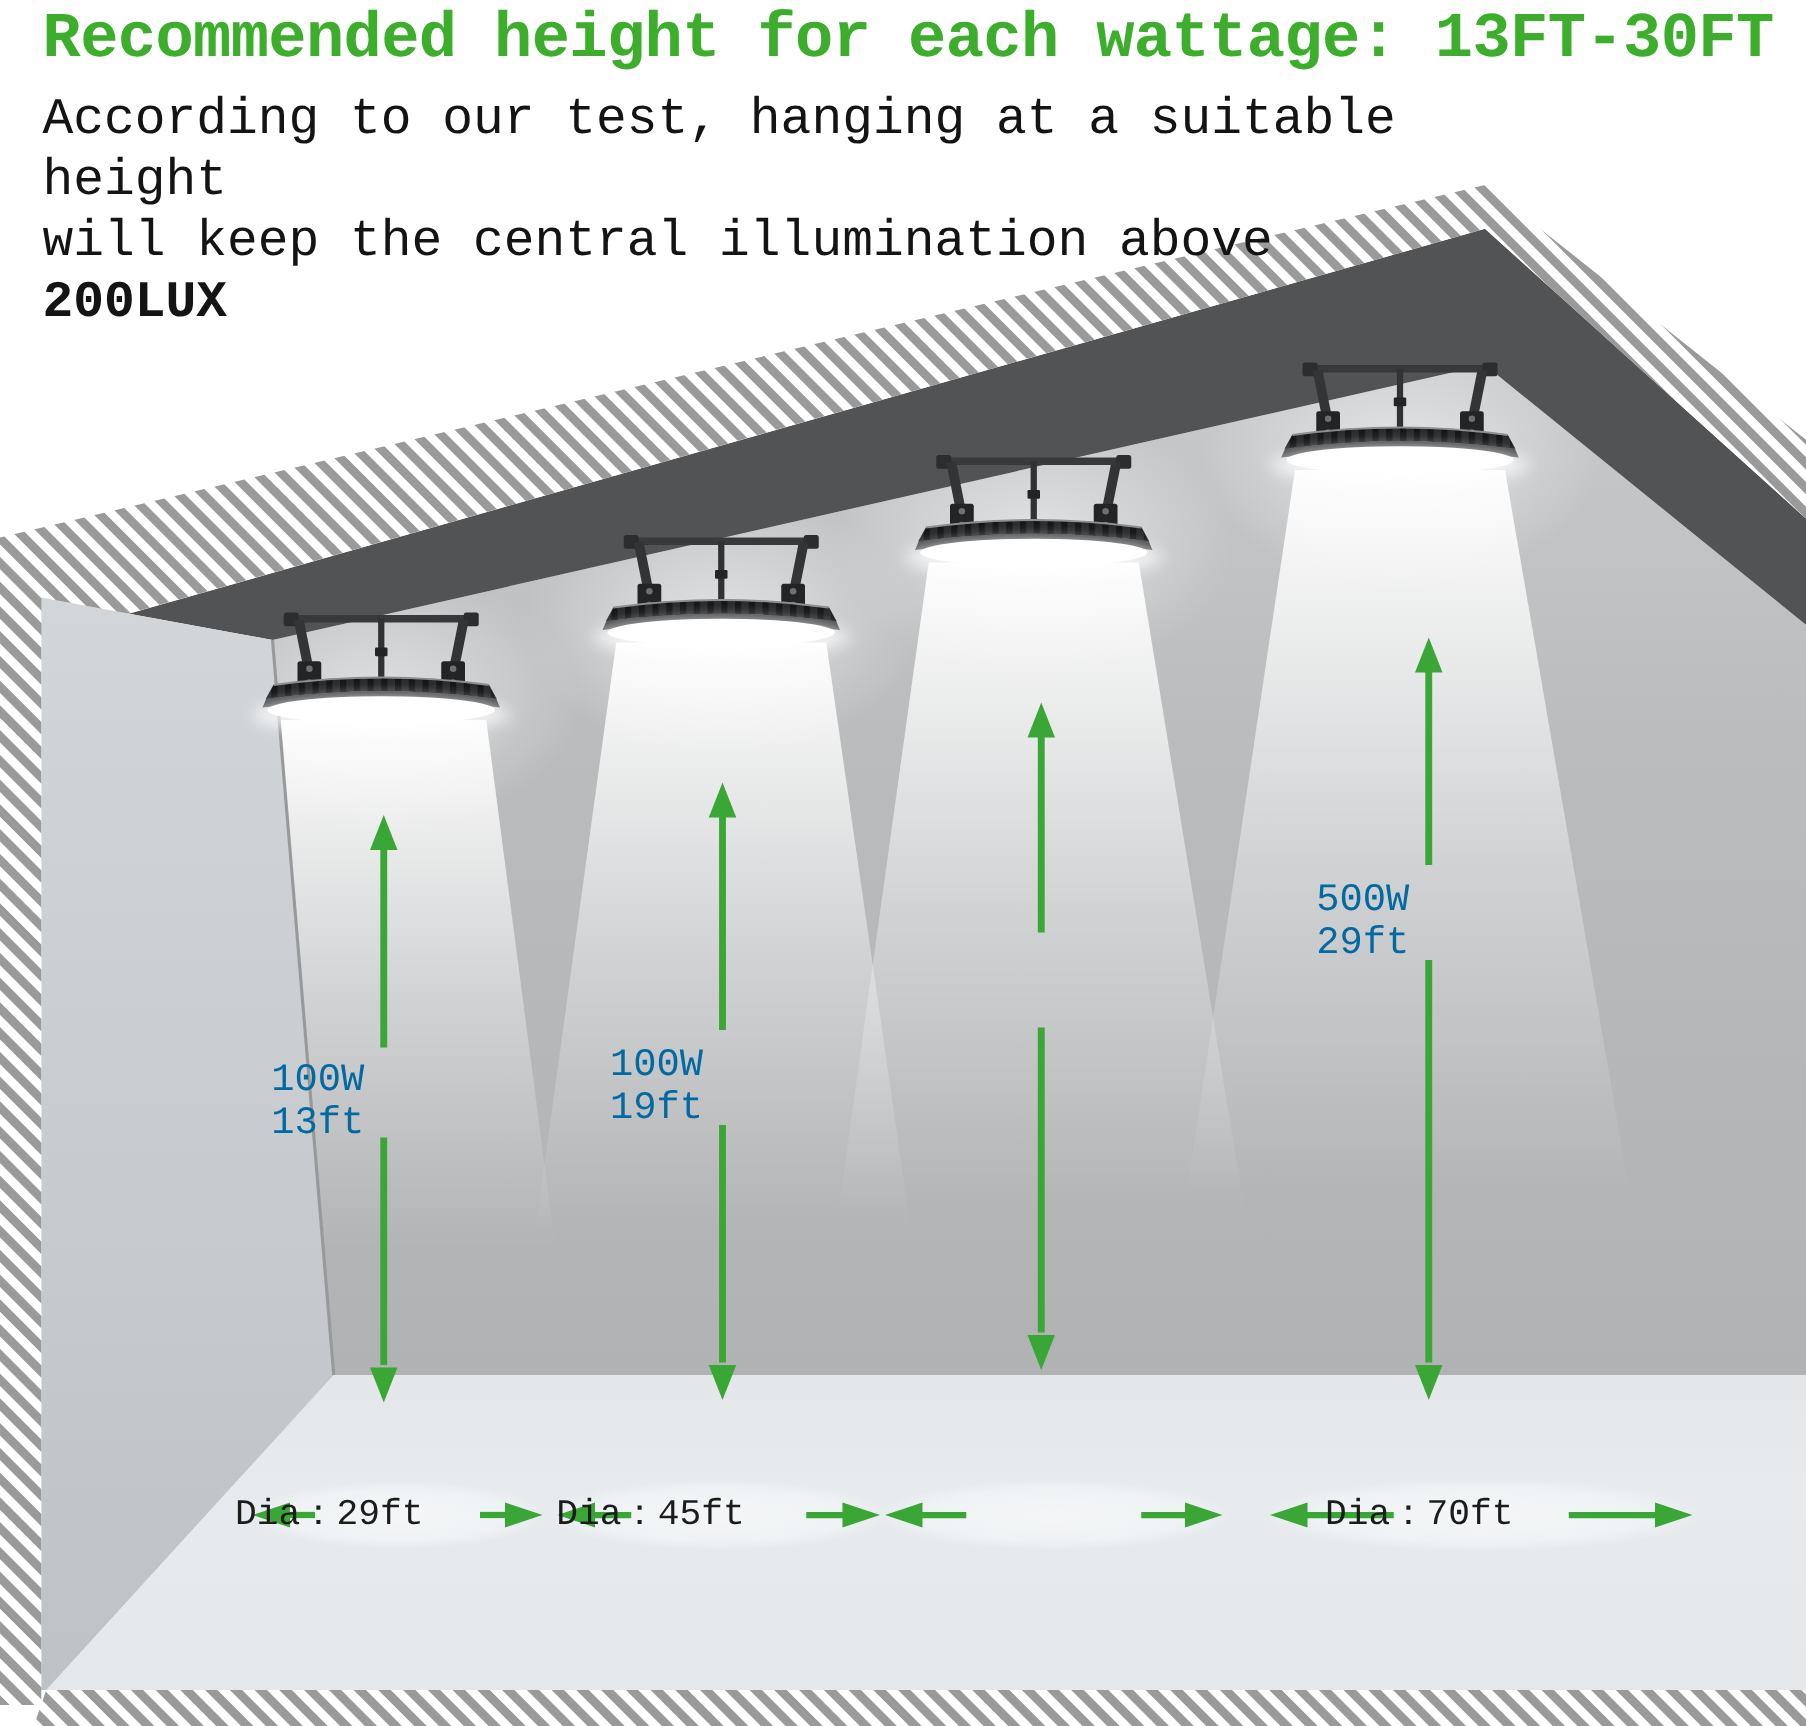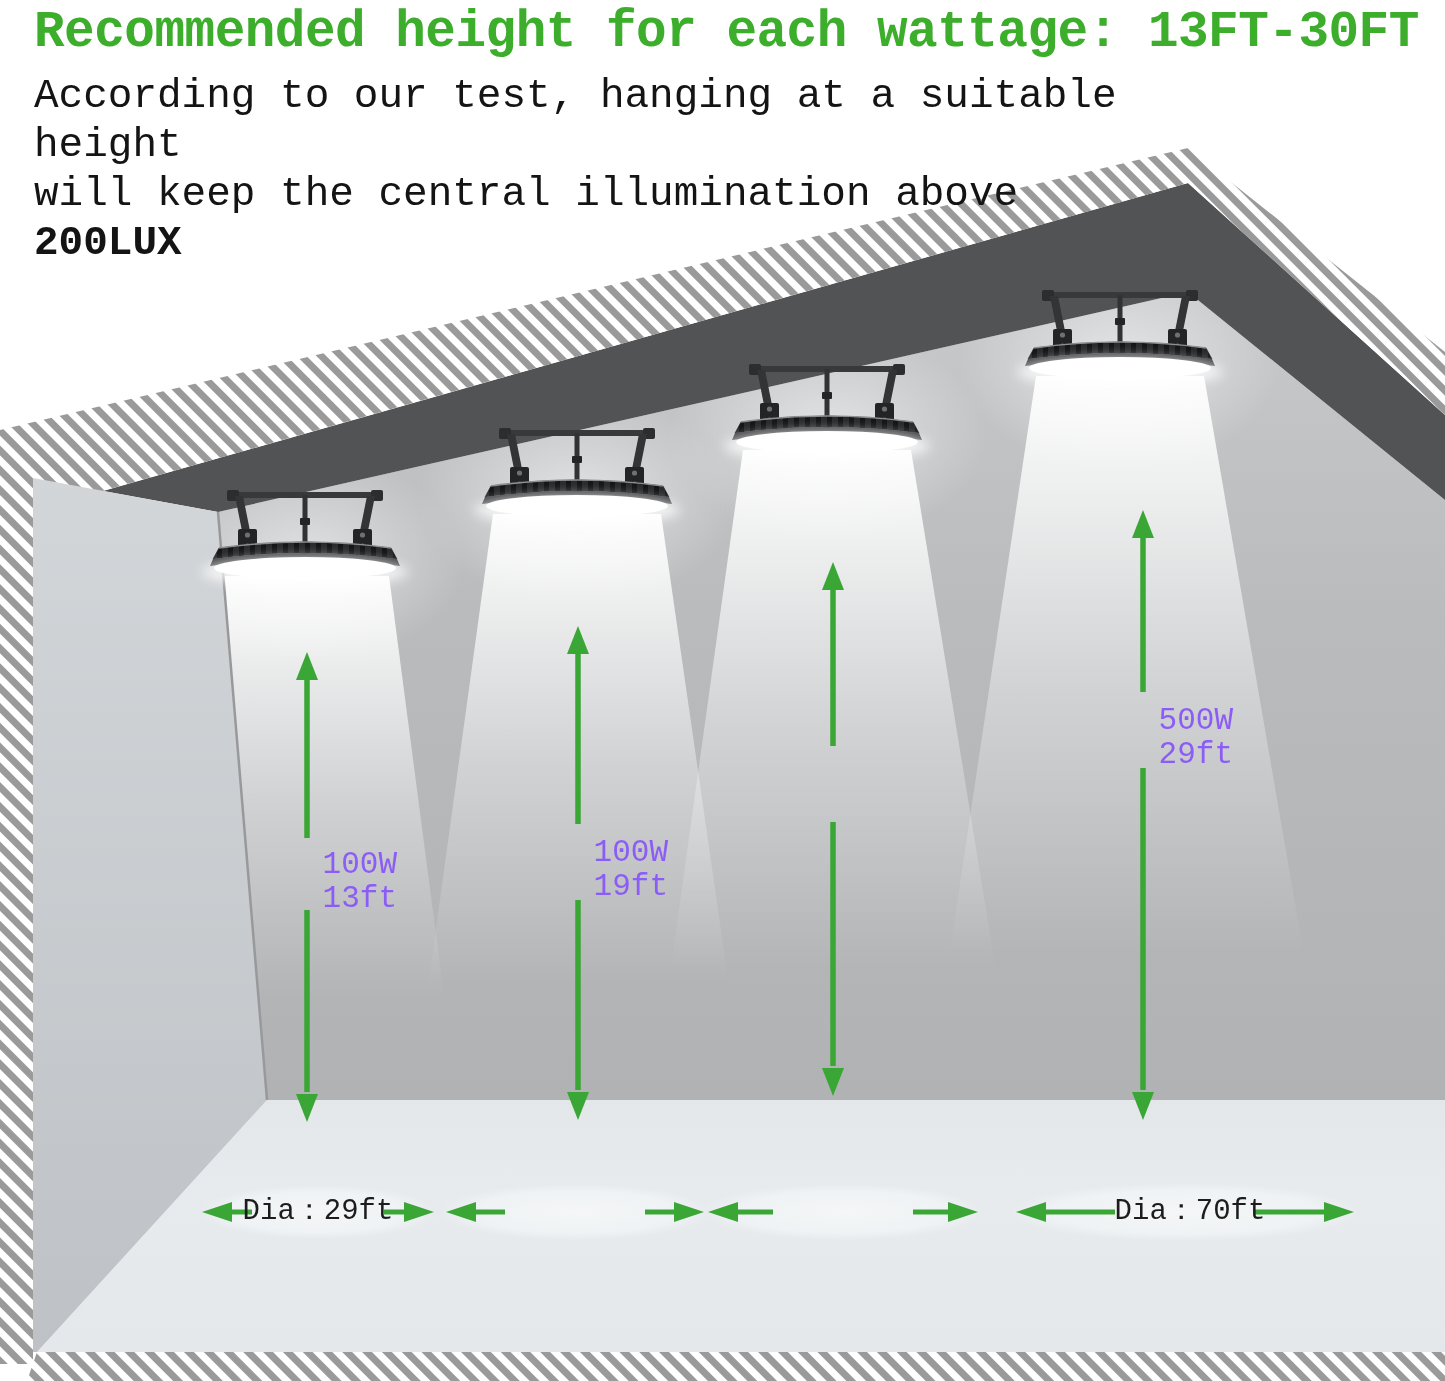--- a/index.html
+++ b/index.html
@@ -15,25 +15,25 @@
     position:absolute;left:34px;top:4px;width:1400px;
     font-size:51px;font-weight:bold;letter-spacing:-0.5px;
     color:#3CAE2C;white-space:nowrap;
   }
   .hdr-sub{
     position:absolute;left:34px;top:72px;width:1100px;
     font-size:41px;line-height:49px;color:#141414;
   }
   .hdr-sub b{font-weight:bold;}
   .wlabel{
-    position:absolute;width:180px;text-align:right;
-    font-size:31px;line-height:34px;color:#8b5cf6;
+    position:absolute;width:180px;text-align:left;
+    font-size:31px;line-height:34px;color:#0369a1;
   }
   .dlabel{
-    position:absolute;width:260px;text-align:center;
+    position:absolute;width:260px;text-align:left;
     font-size:29px;line-height:34px;color:#1c1c1c;
   }
 </style>
 </head>
 <body>
 
 <div id="stage">
 
   <svg id="scene" width="1445" height="1381" viewBox="0 0 1445 1381">
     <defs>
@@ -219,15 +219,16 @@
   <div class="wlabel" style="left:488px;top:836px;">
     <div>100W</div>
     <div>19ft</div>
   </div>
   <div class="wlabel" style="left:1053px;top:704px;">
     <div>500W</div>
     <div>29ft</div>
   </div>
 
   <div class="dlabel" style="left:188px;top:1195px;">Dia：29ft</div>
+  <div class="dlabel" style="left:445px;top:1195px;">Dia：45ft</div>
   <div class="dlabel" style="left:1060px;top:1195px;">Dia：70ft</div>
 
 </div>
 
 </body></html>

